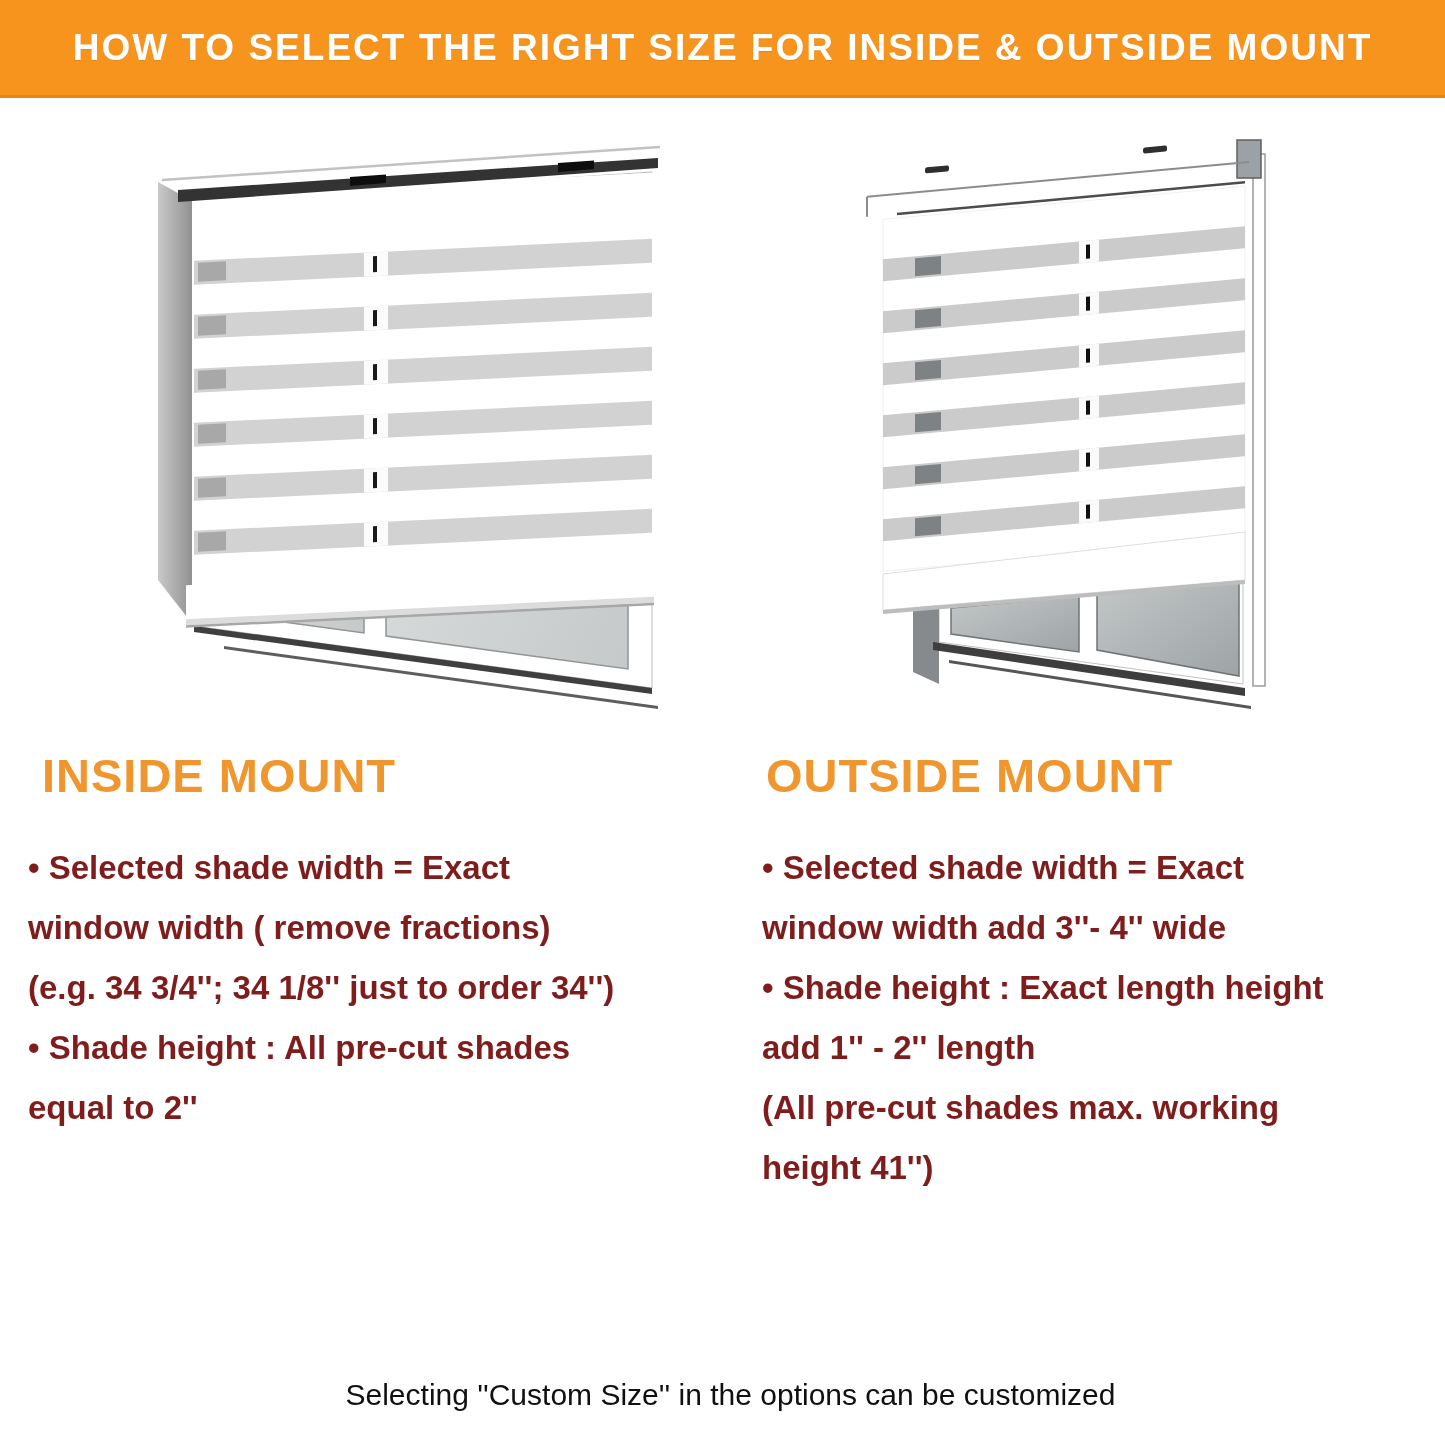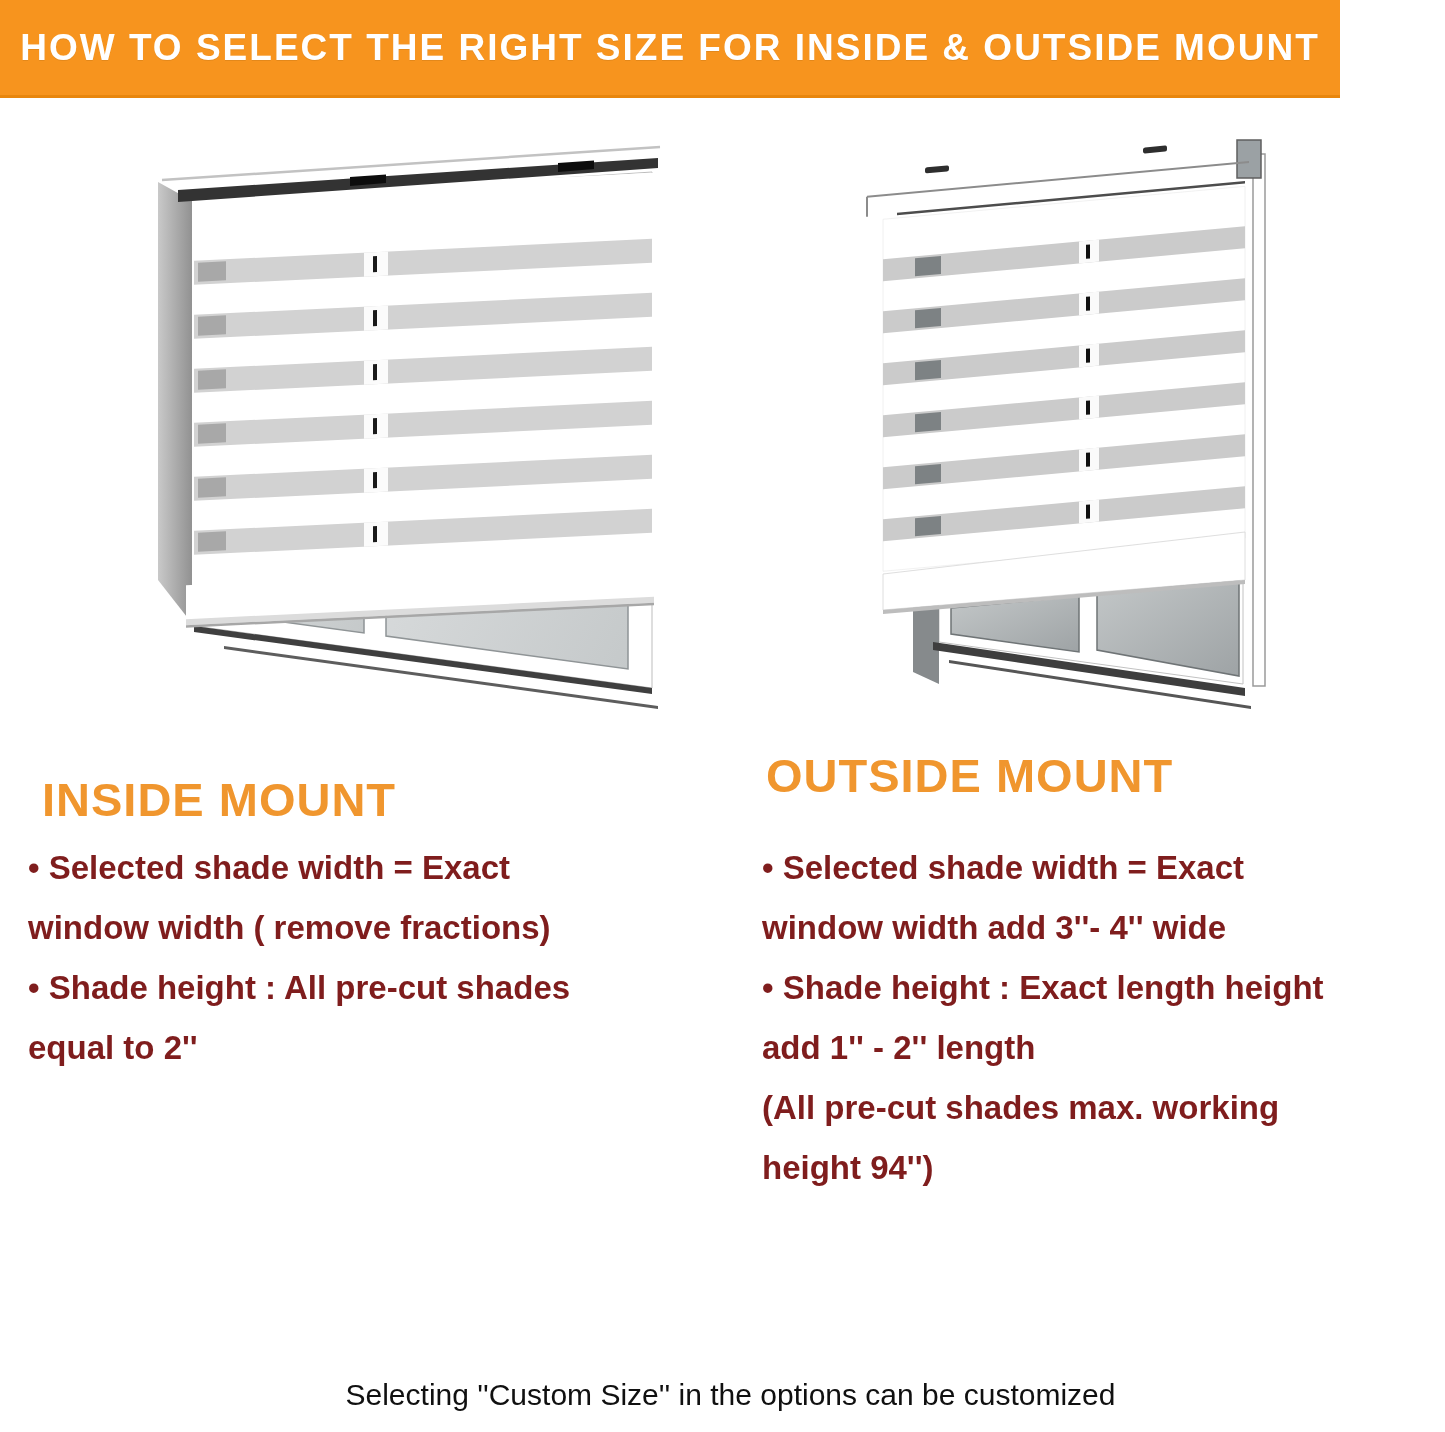--- a/index.html
+++ b/index.html
@@ -2,36 +2,36 @@
 <html><head>
 <meta charset="utf-8">
 <style>
   html,body{margin:0;padding:0;background:#ffffff;}
   body{
     width:1445px;height:1432px;position:relative;overflow:hidden;
     font-family:"Liberation Sans", sans-serif;
     -webkit-font-smoothing:antialiased;
   }
   .banner{
-    position:absolute;left:0;top:0;width:1340px;height:95px;
+    position:absolute;left:0;top:0;width:1445px;height:95px;
     background:#F7941E;border-bottom:3px solid #e8860d;
     display:flex;align-items:center;justify-content:center;
   }
   .banner-title{
     color:#ffffff;font-weight:bold;font-size:37px;letter-spacing:2px;
     white-space:nowrap;text-shadow:0 1px 0 rgba(0,0,0,0.08);
   }
   .illus{position:absolute;}
   .illus-left{left:128px;top:132px;width:545px;height:605px;}
   .illus-right{left:853px;top:128px;width:545px;height:618px;}
   .mount-heading{
     position:absolute;top:748px;color:#F0962E;font-weight:bold;
     font-size:47px;letter-spacing:1px;white-space:nowrap;
   }
-  .heading-inside{left:42px;margin-top:24px;}
+  .heading-inside{left:42px;}
   .heading-outside{left:766px;}
   .bullet-list{position:absolute;top:838px;color:#7f1d1d;font-weight:bold;}
   .bullet-list .line{
     font-size:33px;line-height:60px;height:60px;white-space:nowrap;
   }
   .list-inside{left:28px;width:665px;}
   .list-outside{left:762px;width:675px;}
   .footer-note{
     position:absolute;left:8px;top:1378px;width:1445px;text-align:center;
     font-size:30px;color:#101010;
@@ -205,26 +205,27 @@
   </g>
 </svg>
 </div>
 
 <div class="mount-heading heading-inside">INSIDE MOUNT</div>
 <div class="mount-heading heading-outside">OUTSIDE MOUNT</div>
 
 <div class="bullet-list list-inside">
   <div class="line">• Selected shade width = Exact</div>
   <div class="line">window width ( remove fractions)</div>
+  <div class="line">(e.g. 34 3/4''; 34 1/8'' just to order 34'')</div>
   <div class="line">• Shade height : All pre-cut shades</div>
   <div class="line">equal to 2''</div>
 </div>
 
 <div class="bullet-list list-outside">
   <div class="line">• Selected shade width = Exact</div>
   <div class="line">window width add 3''- 4'' wide</div>
   <div class="line">• Shade height : Exact length height</div>
   <div class="line">add 1'' - 2'' length</div>
   <div class="line">(All pre-cut shades max. working</div>
-  <div class="line">height 94'')</div>
+  <div class="line">height 41'')</div>
 </div>
 
 <div class="footer-note">Selecting ''Custom Size'' in the options can be customized</div>
 
 </body></html>

